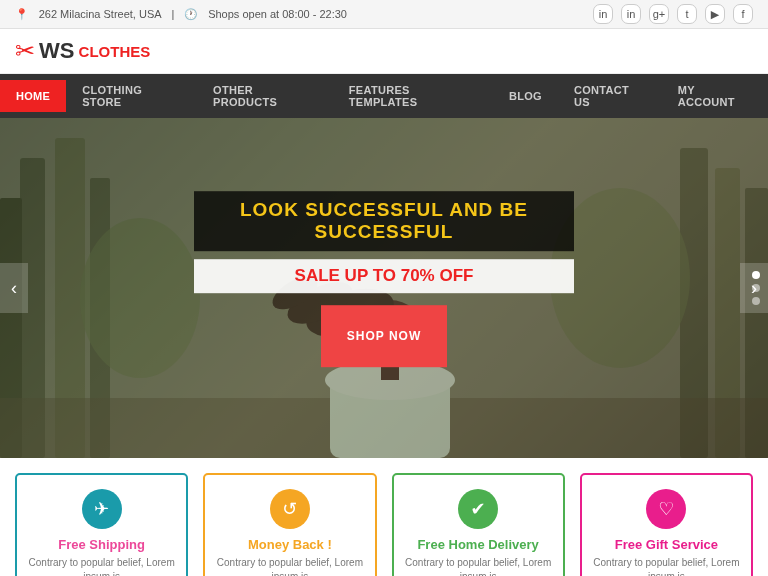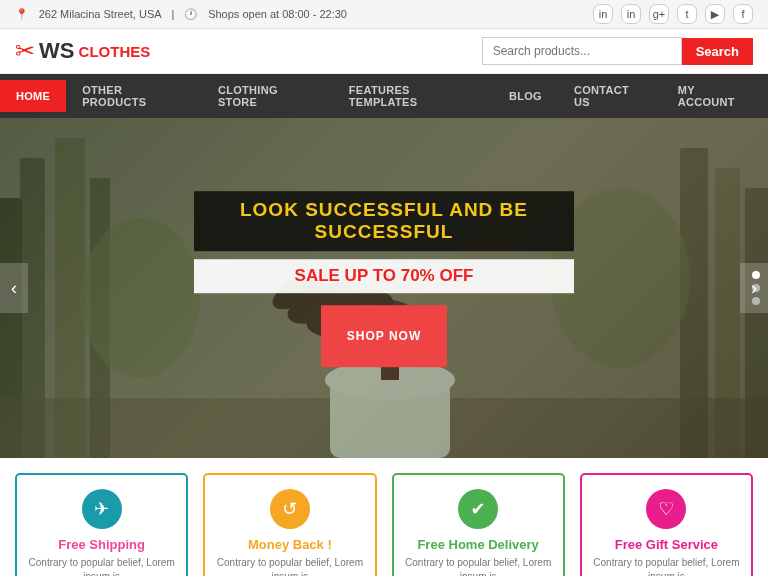--- a/index.html
+++ b/index.html
@@ -254,30 +254,26 @@
     <div class="social-icon">f</div>
   </div>
 </div>
 
 <div class="header">
   <div class="logo">
     <span class="logo-icon">✂</span>
     <span class="logo-ws">WS</span>
     <span class="logo-clothes">CLOTHES</span>
   </div>
-  <div class="search-bar">
-    <input class="search-input" type="text" placeholder="Search products..." style="">
-    <button class="search-btn">Search</button>
-  </div>
 </div>
 
 <nav class="nav">
   <div class="nav-item active">HOME</div>
+  <div class="nav-item">CLOTHING STORE</div>
   <div class="nav-item">OTHER PRODUCTS</div>
-  <div class="nav-item">CLOTHING STORE</div>
   <div class="nav-item">FEATURES TEMPLATES</div>
   <div class="nav-item">BLOG</div>
   <div class="nav-item">CONTACT US</div>
   <div class="nav-item">MY ACCOUNT</div>
 </nav>
 
 <div class="hero">
   <div class="hero-bg"></div>
 
   <svg style="position:absolute;inset:0;width:100%;height:100%;opacity:0.7" viewBox="0 0 768 340" preserveAspectRatio="xMidYMid slice">

